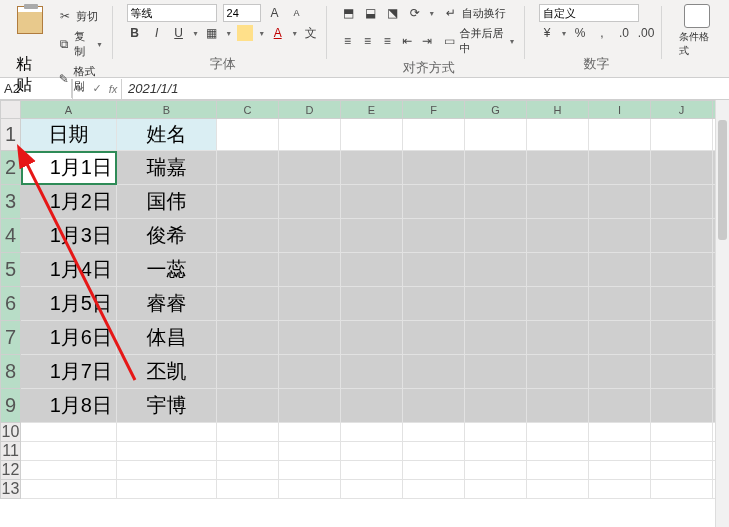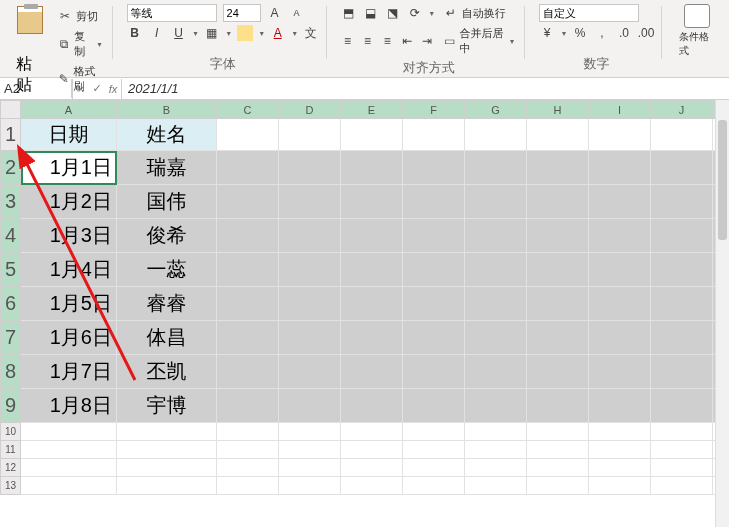--- a/index.html
+++ b/index.html
@@ -29,21 +29,21 @@
   .namebox { width:72px; border-right:1px solid #cfcfcf; font-size:13px; padding:2px 4px; color:#333; background:#fff; }
   .fx-btn { width:16px; text-align:center; font-size:11px; color:#777; cursor:pointer; }
   .fxval { flex:1; font-size:13px; padding:2px 6px; color:#333;font-style:italic; }
   .sep { width:1px; background:#cfcfcf; height:20px; }
 
   
   .sheet-wrap { position:relative; background:#fff; height: calc(527px - 78px - 22px); overflow:hidden; }
   table.sheet { border-collapse: collapse; width: 100%; table-layout: fixed; }
   .corner { width:20px; height:18px; background:#eceaea; border:1px solid #cfcfcf; }
   .colhdr { height:18px; background:#eceaea; border:1px solid #cfcfcf; font-size:11px; color:#555; text-align:center; font-weight:normal; }
-  .rowhdr { width:20px; background:#eceaea; border:1px solid #cfcfcf; font-size:10px; color:#555; text-align:center; }
+  .rowhdr { width:20px; background:#eceaea; border:1px solid #cfcfcf; font-size:16px; color:#555; text-align:center; }
   td.cell { border:1px solid #e2e2e2; height:18px; font-size:13px; padding:2px 4px; text-align:right; background:#fff; color:#000; }
   .txtcell { text-align:center !important; }
   
   tr.data td.cell, tr.data .rowhdr { height:34px; font-size:20px; }
   tr.hdrrow td.cell, tr.hdrrow .rowhdr { height:30px; font-size:20px; }
   
   .blue { background:#daeef3 !important; text-align:center !important; }
   
   tr.sel td.cell { background:#cfcfcf; }
   tr.sel .rowhdr { background:#b8ddc7; }

